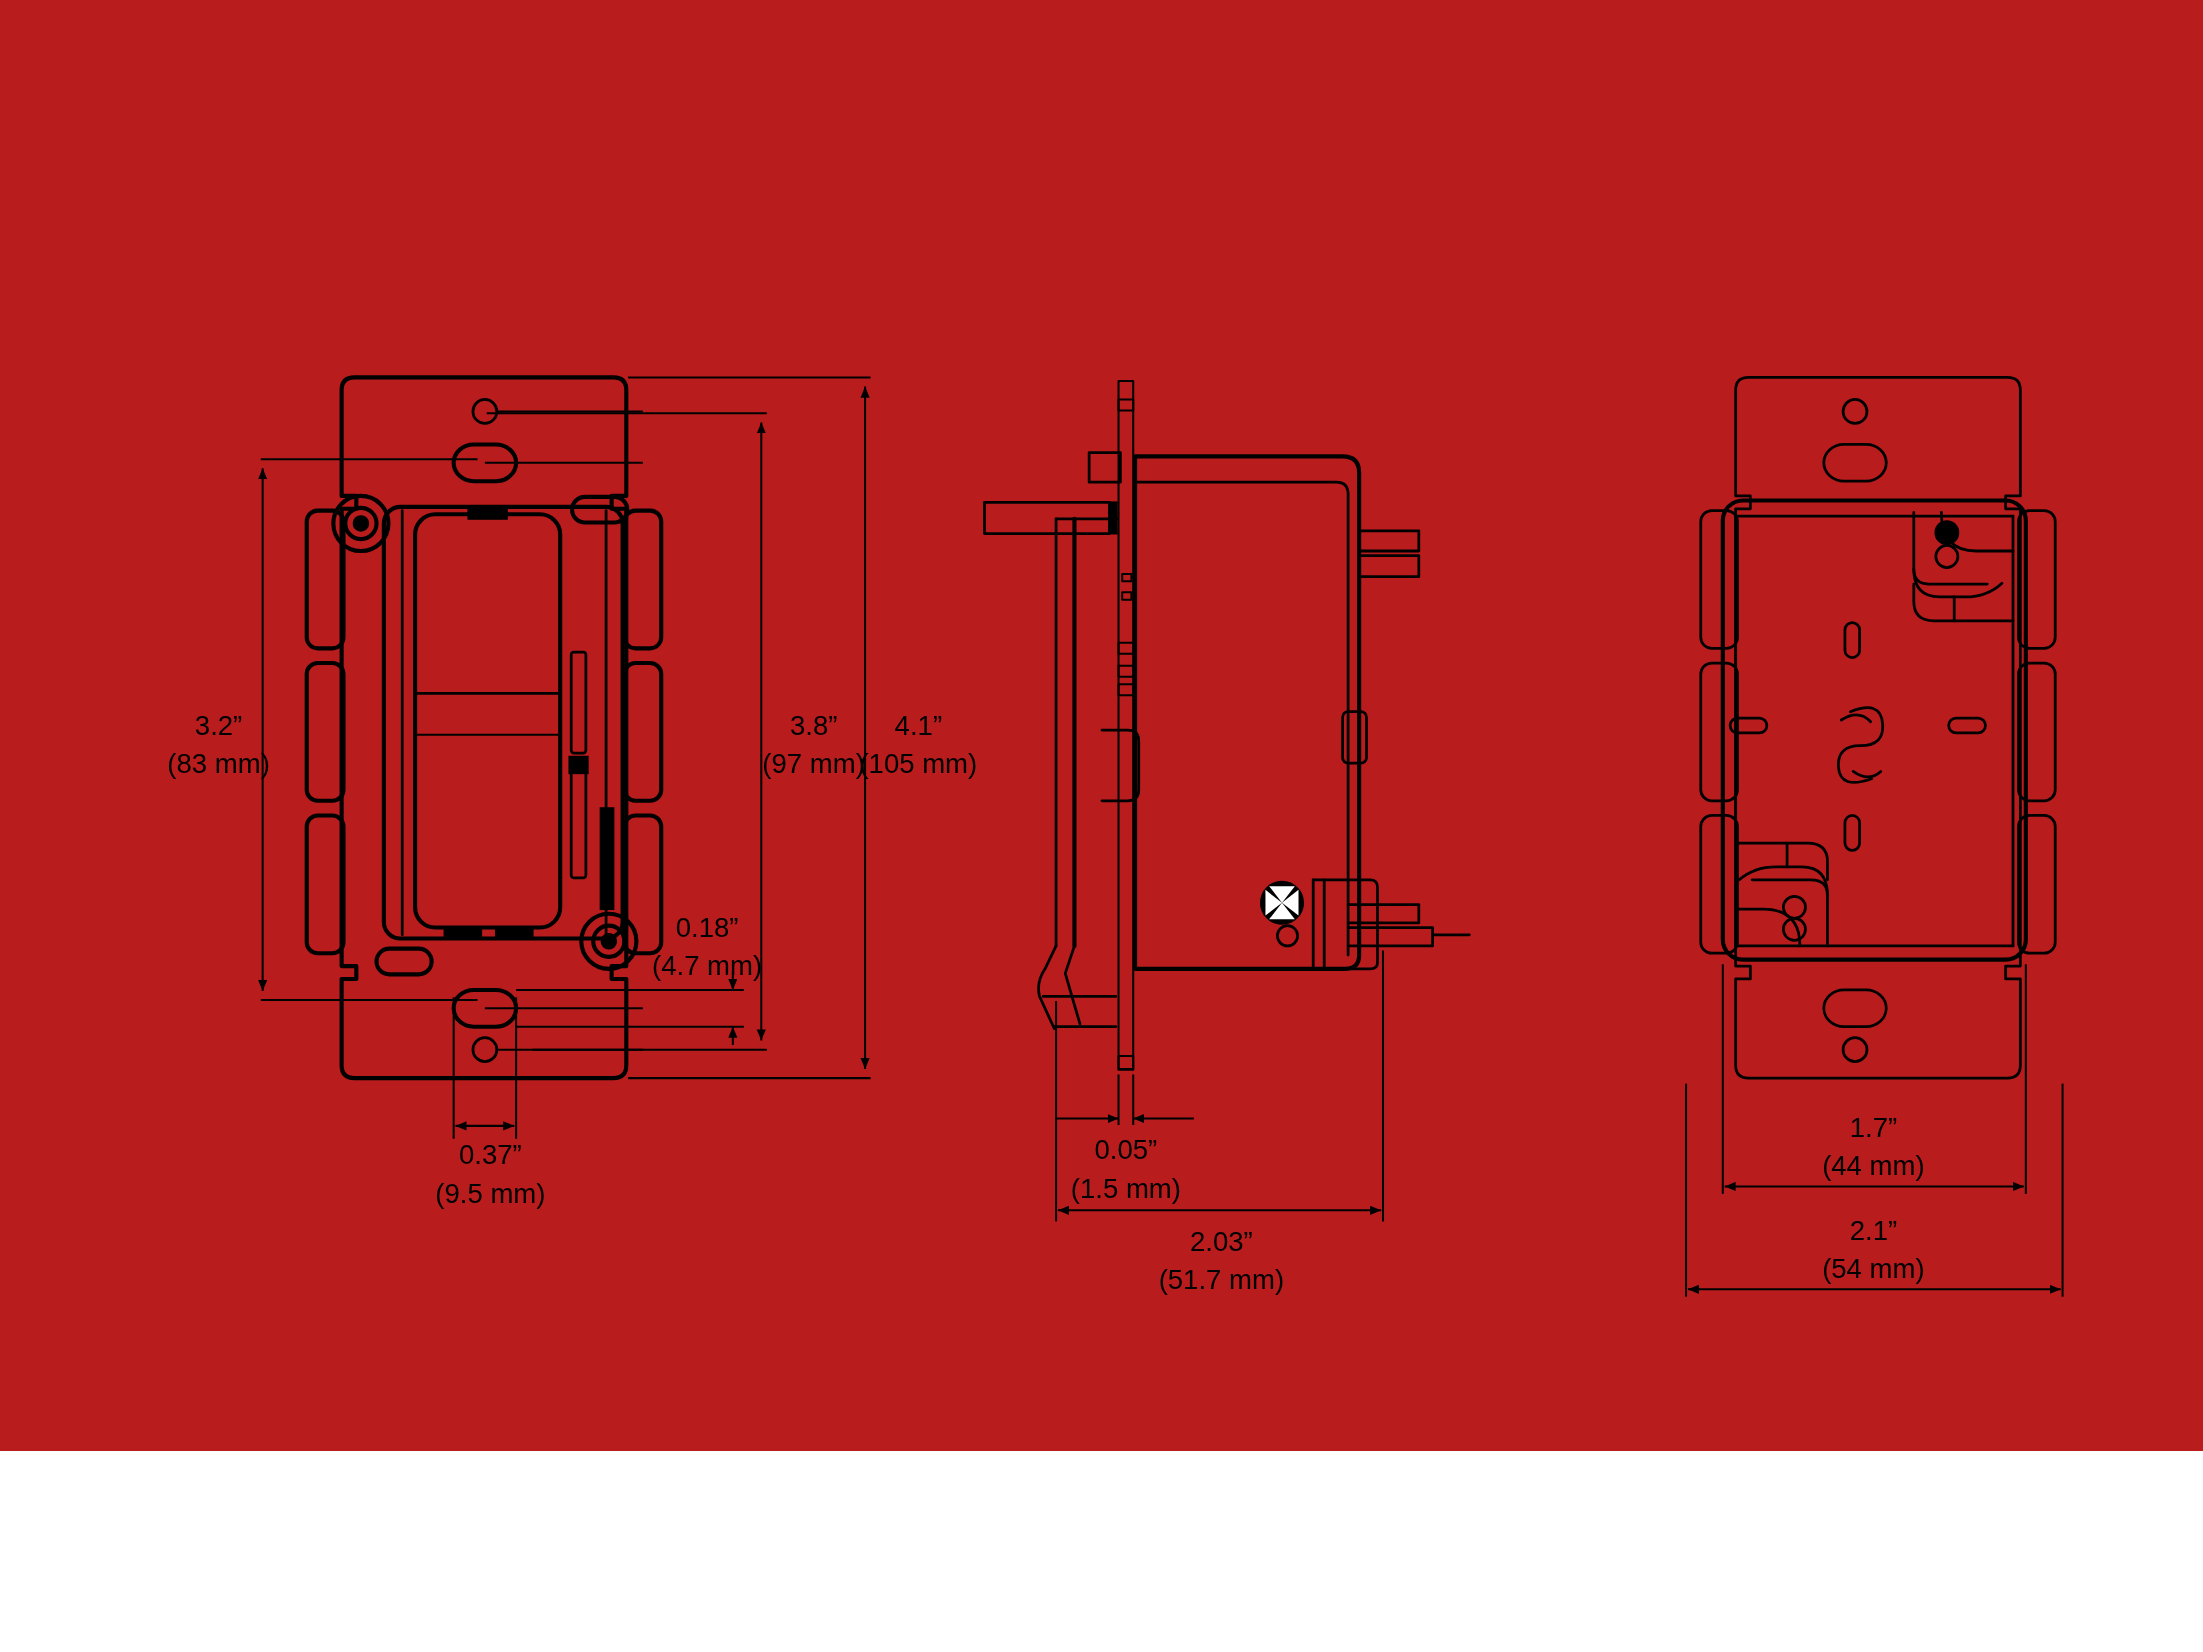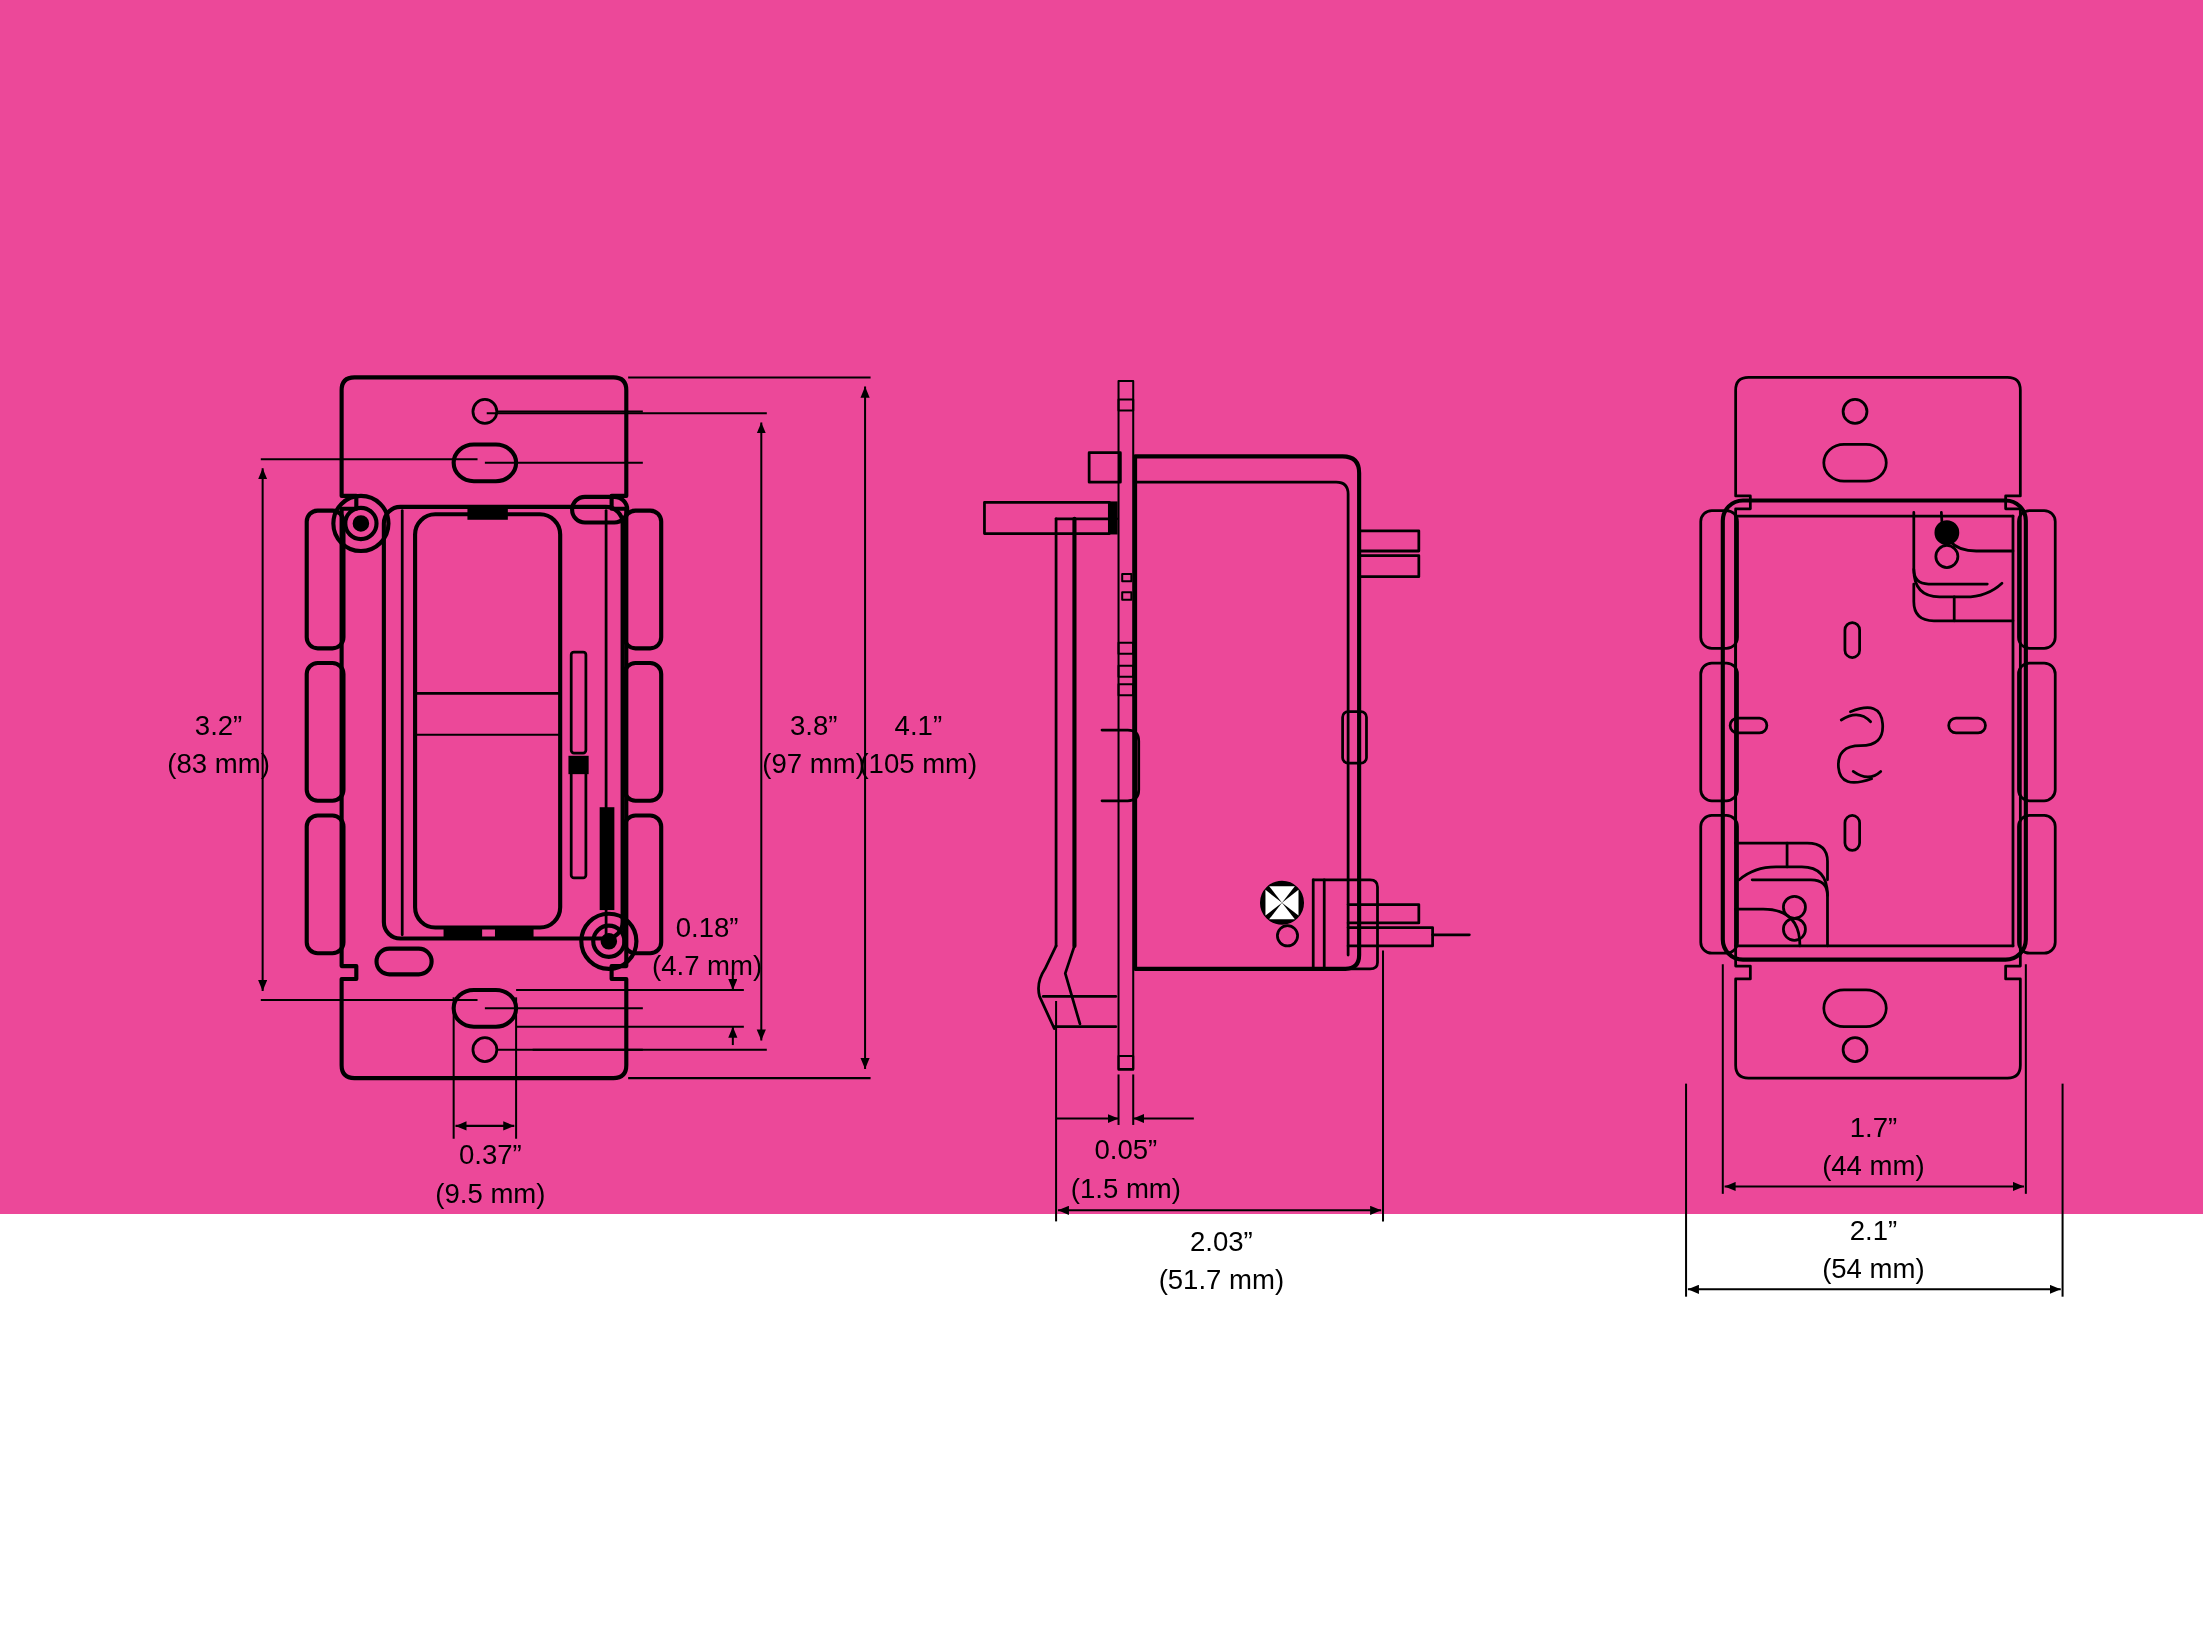--- a/index.html
+++ b/index.html
@@ -9,22 +9,22 @@
   }
   body {
     width: 2204px;
     height: 1653px;
     font-family: "Liberation Sans", sans-serif;
     overflow: hidden;
   }
   #sheet {
     position: relative;
     width: 2204px;
-    height: 1214px;
-    background: #ec4899;
+    height: 1451px;
+    background: #b91c1c;
   }
   #drawing {
     position: absolute;
     left: 0;
     top: 0;
   }
   .dimtext {
     font-family: "Liberation Sans", sans-serif;
     font-size: 30px;
     fill: #000000;

